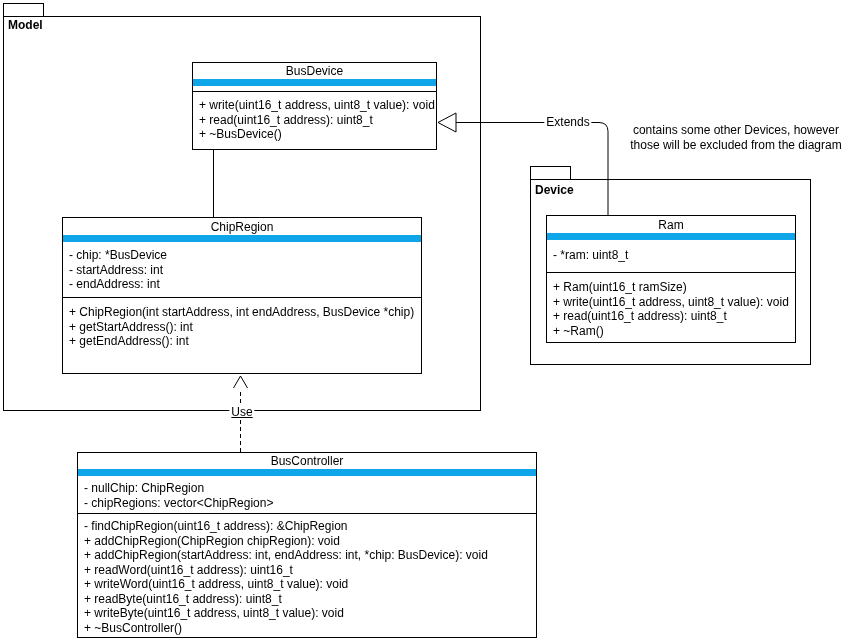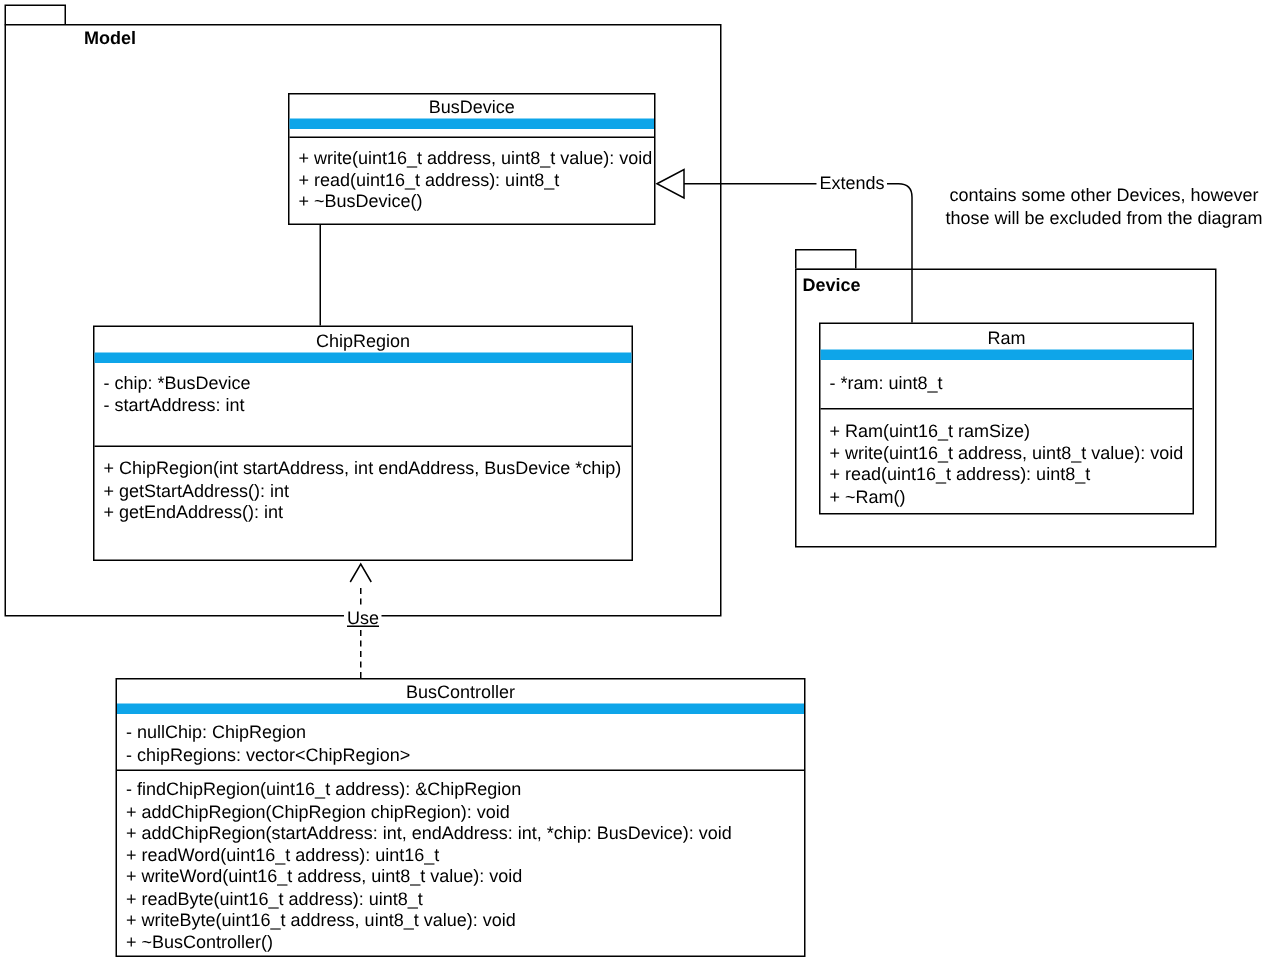--- a/index.html
+++ b/index.html
@@ -93,41 +93,42 @@
     white-space: nowrap;
   }
 </style>
 </head>
 <body>
 
 <div class="canvas">
 
   <div class="pkg-tab" style="left:3px;top:3px;width:41px;height:14px;"></div>
   <div class="pkg-body" style="left:3px;top:16px;width:478px;height:395px;"></div>
-  <div class="pkg-label" style="left:8px;top:18px;margin-left:48px;">Model</div>
+  <div class="pkg-label" style="left:8px;top:18px;">Model</div>
 
   <div class="pkg-tab" style="left:530px;top:166px;width:41px;height:14px;"></div>
   <div class="pkg-body" style="left:530px;top:179px;width:281px;height:186px;"></div>
   <div class="pkg-label" style="left:535px;top:183px;text-align:right;">Device</div>
 
   <div class="uml-class" style="left:192px;top:62px;width:245px;height:88px;">
     <div class="uml-title" style="height:23px;">BusDevice</div>
     <div class="uml-attrs" style="height:6px;"></div>
     <div class="uml-methods" style="padding-top:6px;">
       <div class="member">+ write(uint16_t address, uint8_t value): void</div>
       <div class="member">+ read(uint16_t address): uint8_t</div>
       <div class="member">+ ~BusDevice()</div>
     </div>
   </div>
 
   <div class="uml-class" style="left:62px;top:217px;width:360px;height:157px;">
     <div class="uml-title" style="height:24px;">ChipRegion</div>
     <div class="uml-attrs" style="height:56px;padding-top:6px;">
       <div class="member">- chip: *BusDevice</div>
       <div class="member">- startAddress: int</div>
+      <div class="member">- endAddress: int</div>
     </div>
     <div class="uml-methods" style="padding-top:7px;">
       <div class="member">+ ChipRegion(int startAddress, int endAddress, BusDevice *chip)</div>
       <div class="member">+ getStartAddress(): int</div>
       <div class="member">+ getEndAddress(): int</div>
     </div>
   </div>
 
   <div class="uml-class" style="left:546px;top:215px;width:250px;height:128px;">
     <div class="uml-title" style="height:24px;">Ram</div>

